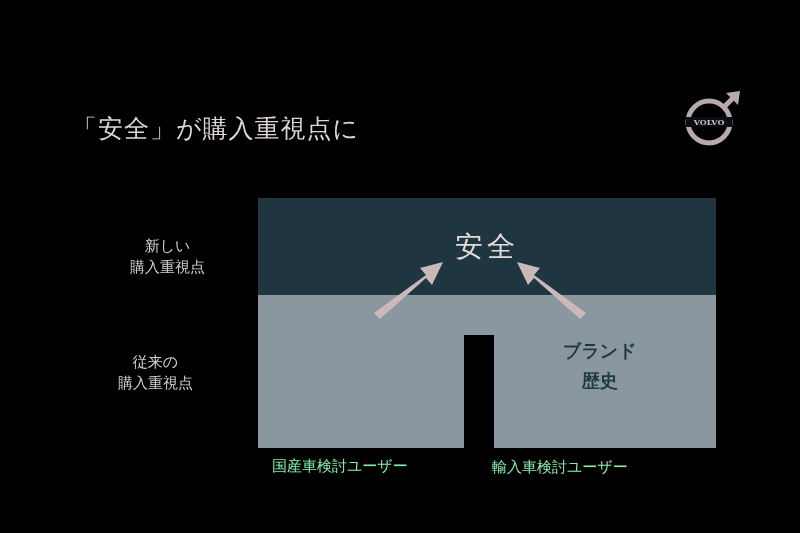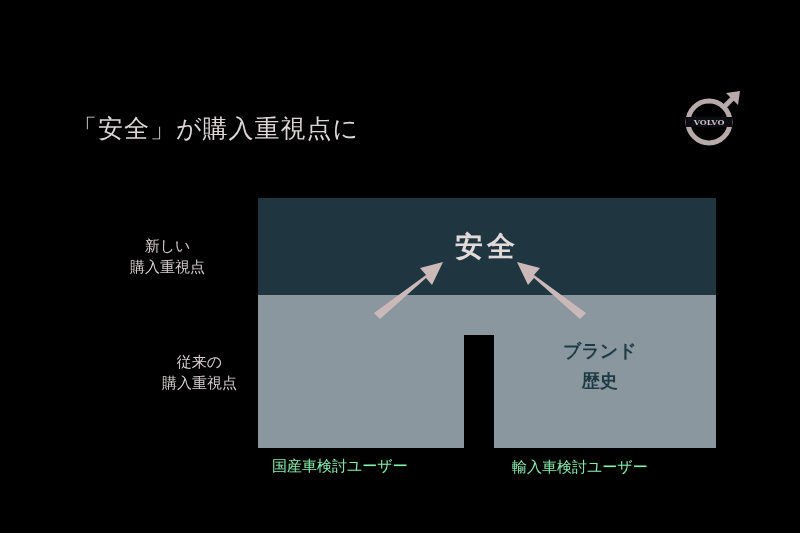--- a/index.html
+++ b/index.html
@@ -5,21 +5,21 @@
   html, body { margin:0; padding:0; }
   body { width:800px; height:533px; background:#000; position:relative; overflow:hidden;
          font-family:"DejaVu Sans", sans-serif; color:#d9d2d2; }
   .title { position:absolute; left:72px; top:113px; font-size:25px; line-height:32px; color:#ddd6d6; letter-spacing:1px; }
   .logo { position:absolute; left:682px; top:90px; width:60px; height:60px; }
   .row-label { position:absolute; font-size:15px; line-height:21px; text-align:center; color:#d8d0d0; }
   .diagram { position:absolute; left:258px; top:198px; width:458px; height:250px; }
   .top-band { position:absolute; left:0; top:0; width:458px; height:97px; background:#1f3540; }
   .bottom-band { position:absolute; left:0; top:97px; width:458px; height:153px; background:#8a979e; }
   .divider { position:absolute; left:206px; top:137px; width:30px; height:113px; background:#000; }
-  .safety { position:absolute; left:0; width:458px; top:30px; text-align:center; font-size:28px; font-weight:bold; color:#e2dada; letter-spacing:4px; }
+  .safety { position:absolute; left:0; width:458px; top:30px; text-align:center; font-size:28px; font-weight:normal; color:#e2dada; letter-spacing:4px; }
   .factor { position:absolute; font-size:18px; font-weight:bold; color:#1e3a44; line-height:30px; }
   .col-label { position:absolute; font-size:15px; color:#86efac; }
   svg.arrows { position:absolute; left:0; top:0; }
 </style>
 </head>
 <body>
 
 <div class="title">
   <div>「安全」が購入重視点に</div>
 </div>
@@ -31,21 +31,21 @@
     <polygon points="44,3 58,1 56,15" fill="#b8aaaa"></polygon>
     <rect x="4" y="27" width="46" height="10" fill="#0c0c14"></rect>
     <text x="27" y="35" text-anchor="middle" font-family="DejaVu Serif, serif" font-size="8" font-weight="bold" fill="#c9c0c0">VOLVO</text>
   </svg>
 </div>
 
 <div class="row-label" style="left:130px; top:236px;">
   <div>新しい</div>
   <div>購入重視点</div>
 </div>
-<div class="row-label" style="left:118px; top:352px;margin-left:44px;">
+<div class="row-label" style="left:118px; top:352px;">
   <div>従来の</div>
   <div>購入重視点</div>
 </div>
 
 <div class="diagram">
   <div class="top-band"></div>
   <div class="bottom-band"></div>
   <div class="divider"></div>
   <div class="safety">安全</div>
 
@@ -58,13 +58,13 @@
     </g>
   </svg>
 
   <div class="factor" style="left:305px; top:138px;text-align:center;">
     <div>ブランド</div>
     <div>歴史</div>
   </div>
 </div>
 
 <div class="col-label" style="left:272px; top:457px;">国産車検討ユーザー</div>
-<div class="col-label" style="left:512px; top:458px;font-family:Liberation Mono, monospace;">輸入車検討ユーザー</div>
+<div class="col-label" style="left:492px; top:458px;font-family:Liberation Mono, monospace;">輸入車検討ユーザー</div>
 
 </body></html>

